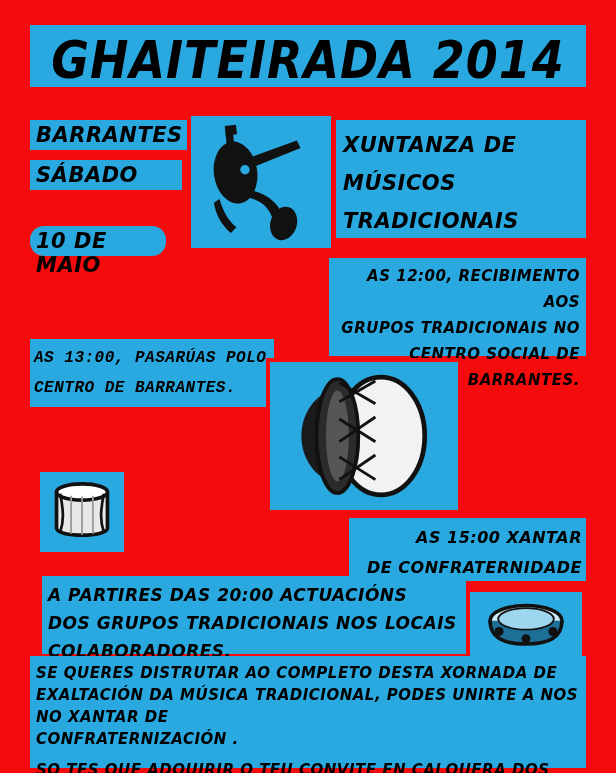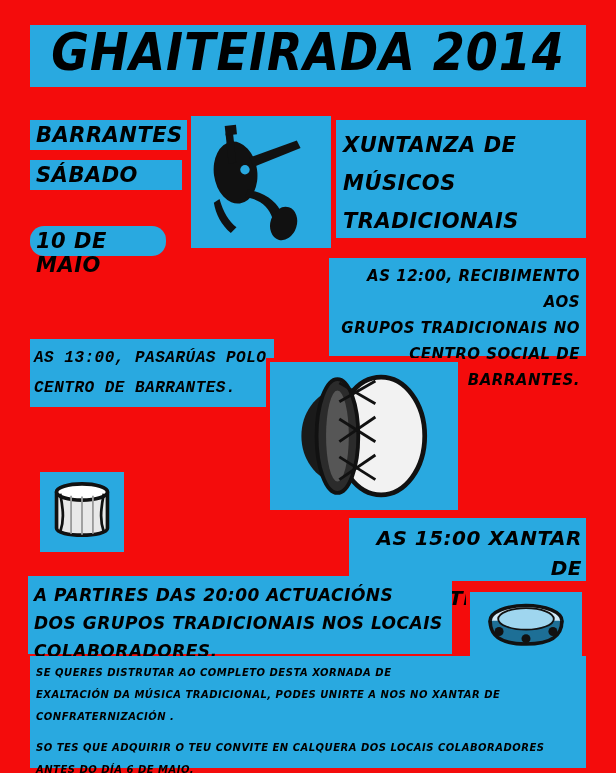--- a/index.html
+++ b/index.html
@@ -23,21 +23,21 @@
   }
   
   .title-band {
     position: absolute;
     left: 30px;
     top: 25px;
     width: 556px;
     height: 62px;
     background: #29a9e0;
     display: flex;
-    align-items: flex-start;
+    align-items: flex-end;
     justify-content: center;
   }
   .title-text {
     font-family: "DejaVu Sans", sans-serif;
     font-weight: bold;
     font-style: italic;
     font-size: 46px;
     letter-spacing: 1px;
     color: #000;
     white-space: nowrap;
@@ -94,36 +94,36 @@
     left: 30px; top: 339px;
     width: 244px; height: 68px;
     font-size: 16px;
     line-height: 30px;
     padding: 4px 6px 0 4px;
     font-family: Liberation Mono, monospace;
   }
   .bx-xantar {
     left: 349px; top: 518px;
     width: 237px; height: 63px;
-    font-size: 20px;
+    font-size: 16px;
     line-height: 30px;
     padding: 5px 4px 0 6px;
     text-align: right;
   }
   .bx-actuacions {
-    left: 28px; top: 576px;
+    left: 42px; top: 576px;
     width: 424px; height: 78px;
     font-size: 17px;
     line-height: 28px;
     padding: 5px 0 0 6px;
   }
   .bx-legal {
     left: 30px; top: 656px;
     width: 556px; height: 112px;
-    font-size: 10px;
+    font-size: 15px;
     line-height: 22px;
     padding: 6px 6px 0 6px;
   }
   .bx-legal .sp { margin-top: 9px; }
 
   
   .imgbox {
     position: absolute;
     background: #29a9e0;
     border: 4px solid #f40c0c;

